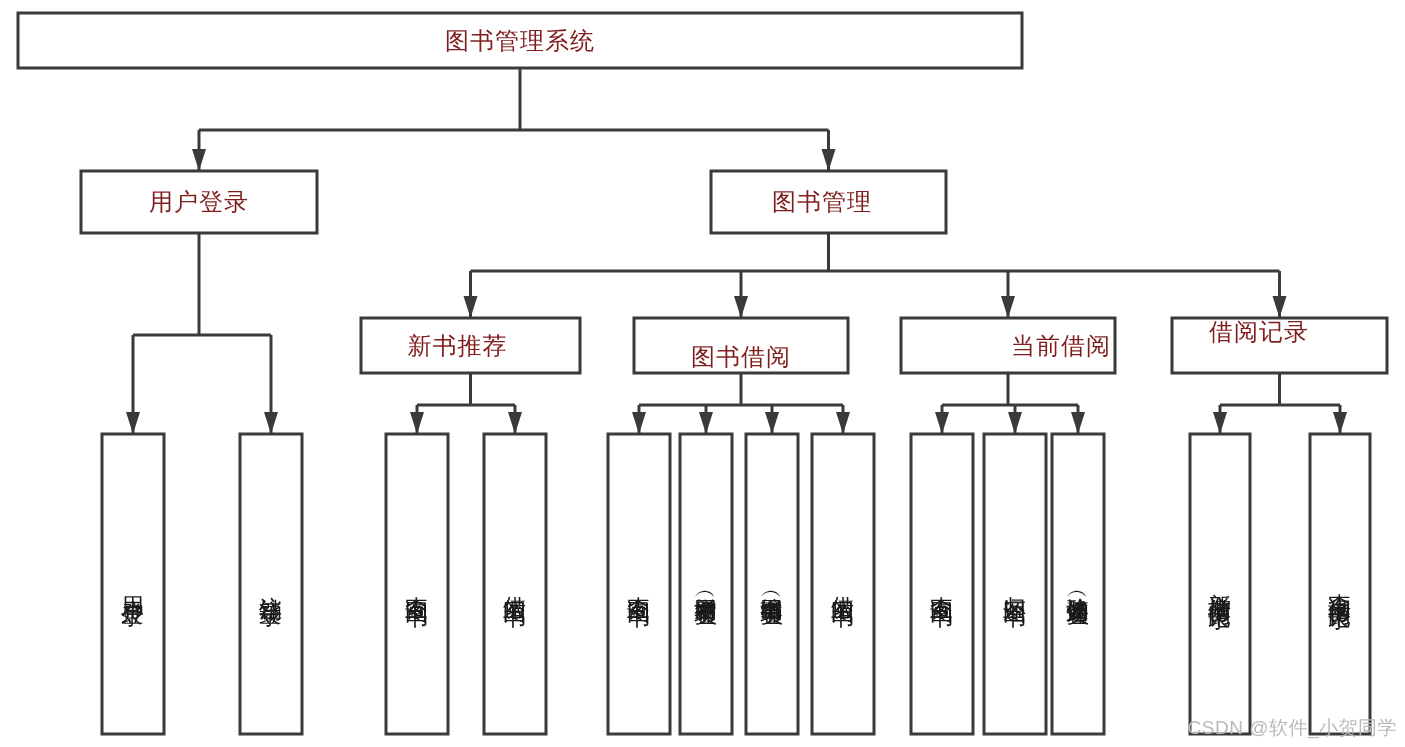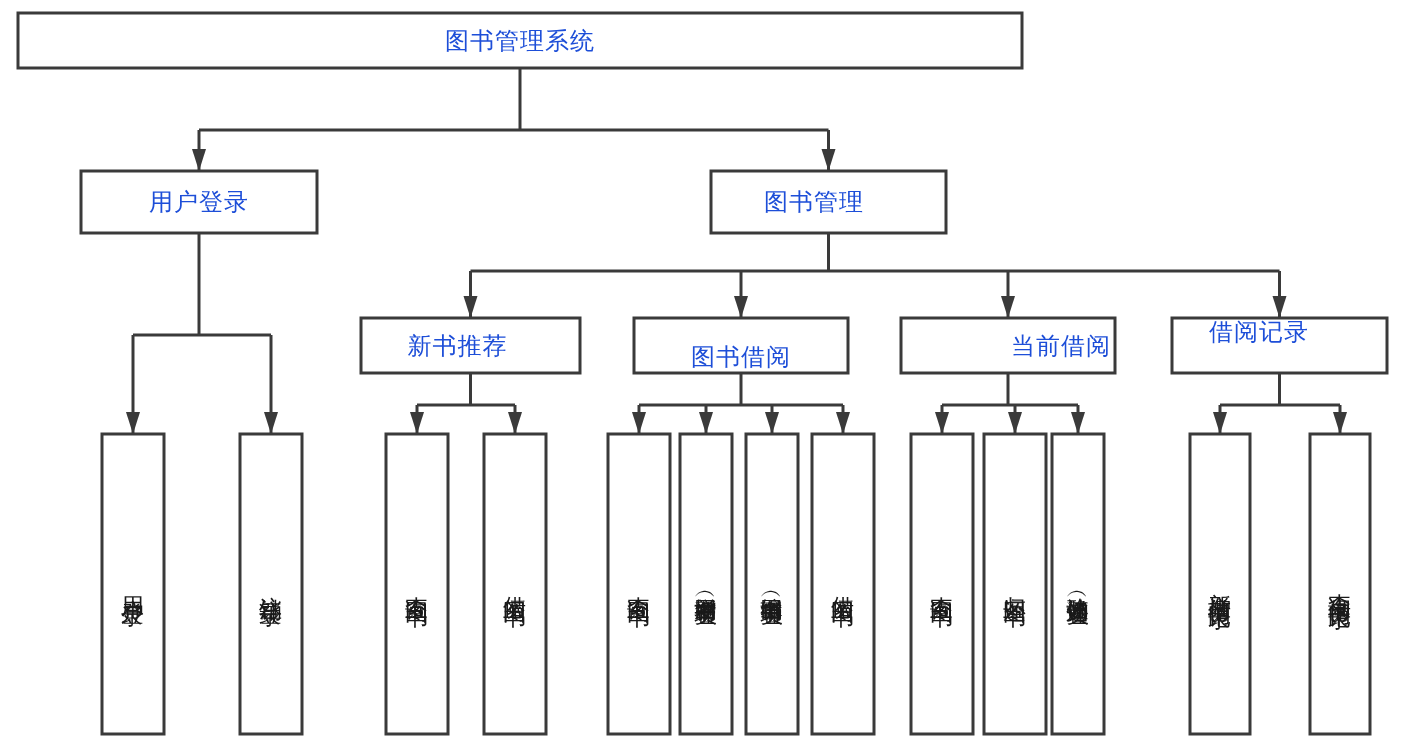--- a/index.html
+++ b/index.html
@@ -61,21 +61,21 @@
   .hlabel-wrap {
     position: absolute;
     display: flex;
     align-items: center;
     justify-content: center;
     pointer-events: none;
   }
   .hlabel-text {
     font-family: Liberation Mono, monospace;
     font-size: 24px;
-    color: #1d4ed8;
+    color: #7f1d1d;
     letter-spacing: 1px;
     white-space: nowrap;
   }
   #watermark {
     position: absolute;
     right: 8px;
     bottom: 6px;
     font-family: "Liberation Sans", "DejaVu Sans", sans-serif;
     font-size: 19px;
     color: #b9b9b9;
@@ -165,21 +165,21 @@
         <rect x="1310" y="434" width="60" height="300" class="node-rect"></rect>
       </g>
   </svg>
   <div id="labels-layer">
       <div class="hlabel-wrap" style="left: 18px; top: 13px; width: 1004px; height: 55px;">
         <span class="hlabel-text">图书管理系统</span>
       </div>
       <div class="hlabel-wrap" style="left: 81px; top: 171px; width: 236px; height: 62px;">
         <span class="hlabel-text">用户登录</span>
       </div>
-      <div class="hlabel-wrap" style="left: 711px; top: 171px; width: 206px; height: 62px;">
+      <div class="hlabel-wrap" style="left: 711px; top: 171px; width: 206px; height: 62px; padding-left: 8px;">
         <span class="hlabel-text">图书管理</span>
       </div>
       <div class="hlabel-wrap" style="left: 361px; top: 318px; width: 193px; height: 55px;">
         <span class="hlabel-text">新书推荐</span>
       </div>
       <div class="hlabel-wrap" style="left: 634px; top: 318px; width: 214px; height: 55px; align-items: flex-end;">
         <span class="hlabel-text">图书借阅</span>
       </div>
       <div class="hlabel-wrap" style="left: 954px; top: 318px; width: 214px; height: 55px;">
         <span class="hlabel-text">当前借阅</span>
@@ -220,13 +220,14 @@
       <div class="vlabel-wrap" style="left: 1052px; top: 434px; width: 52px; height: 300px;">
         <span class="vlabel-text" style="font-size: 22px; letter-spacing: 1px;">确认归还（管理员）</span>
       </div>
       <div class="vlabel-wrap" style="left: 1190px; top: 434px; width: 60px; height: 300px;">
         <span class="vlabel-text">新增借阅记录</span>
       </div>
       <div class="vlabel-wrap" style="left: 1310px; top: 434px; width: 60px; height: 300px;">
         <span class="vlabel-text">查询借阅记录</span>
       </div>
     </div>
+  <div id="watermark">CSDN @软件_小贺同学</div>
 </div>
 
 </body></html>

